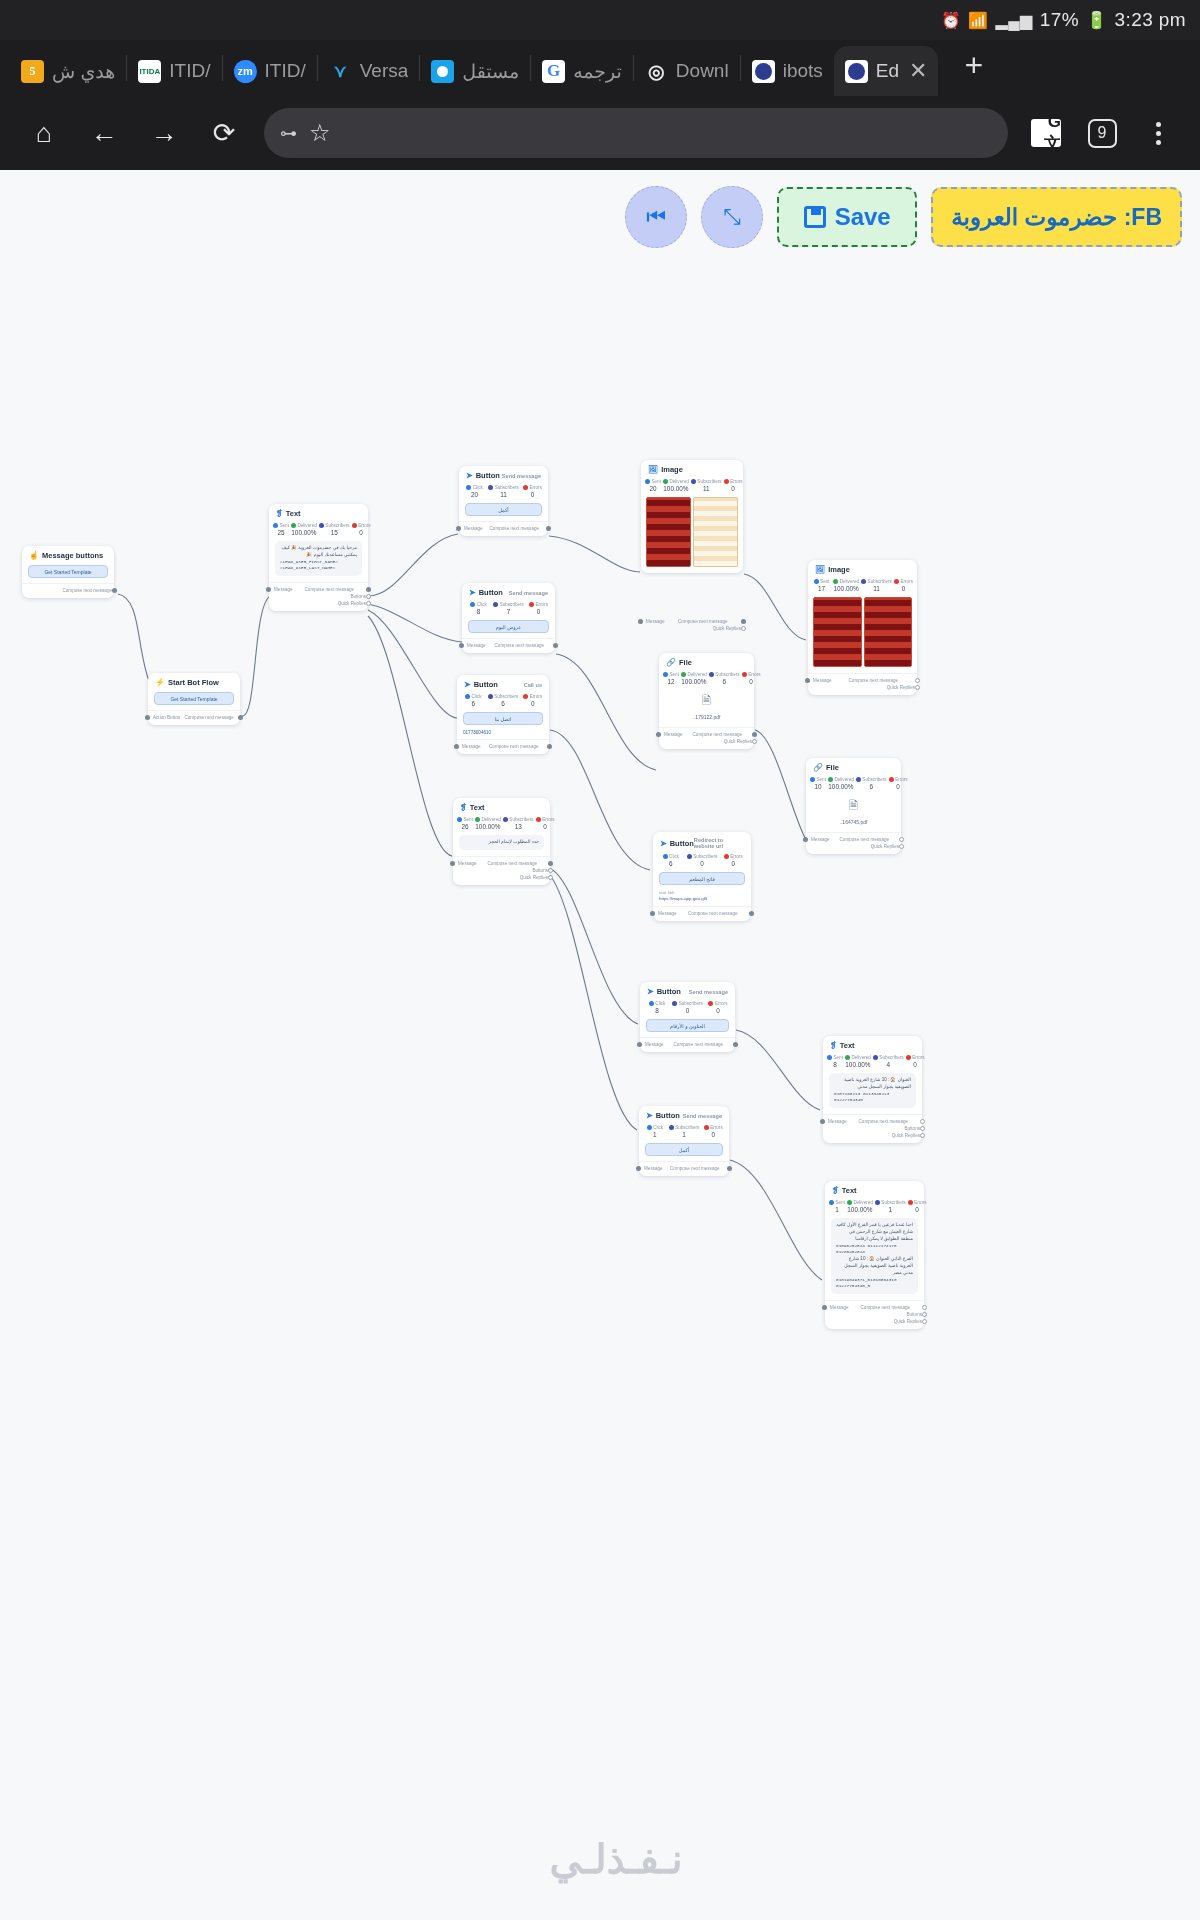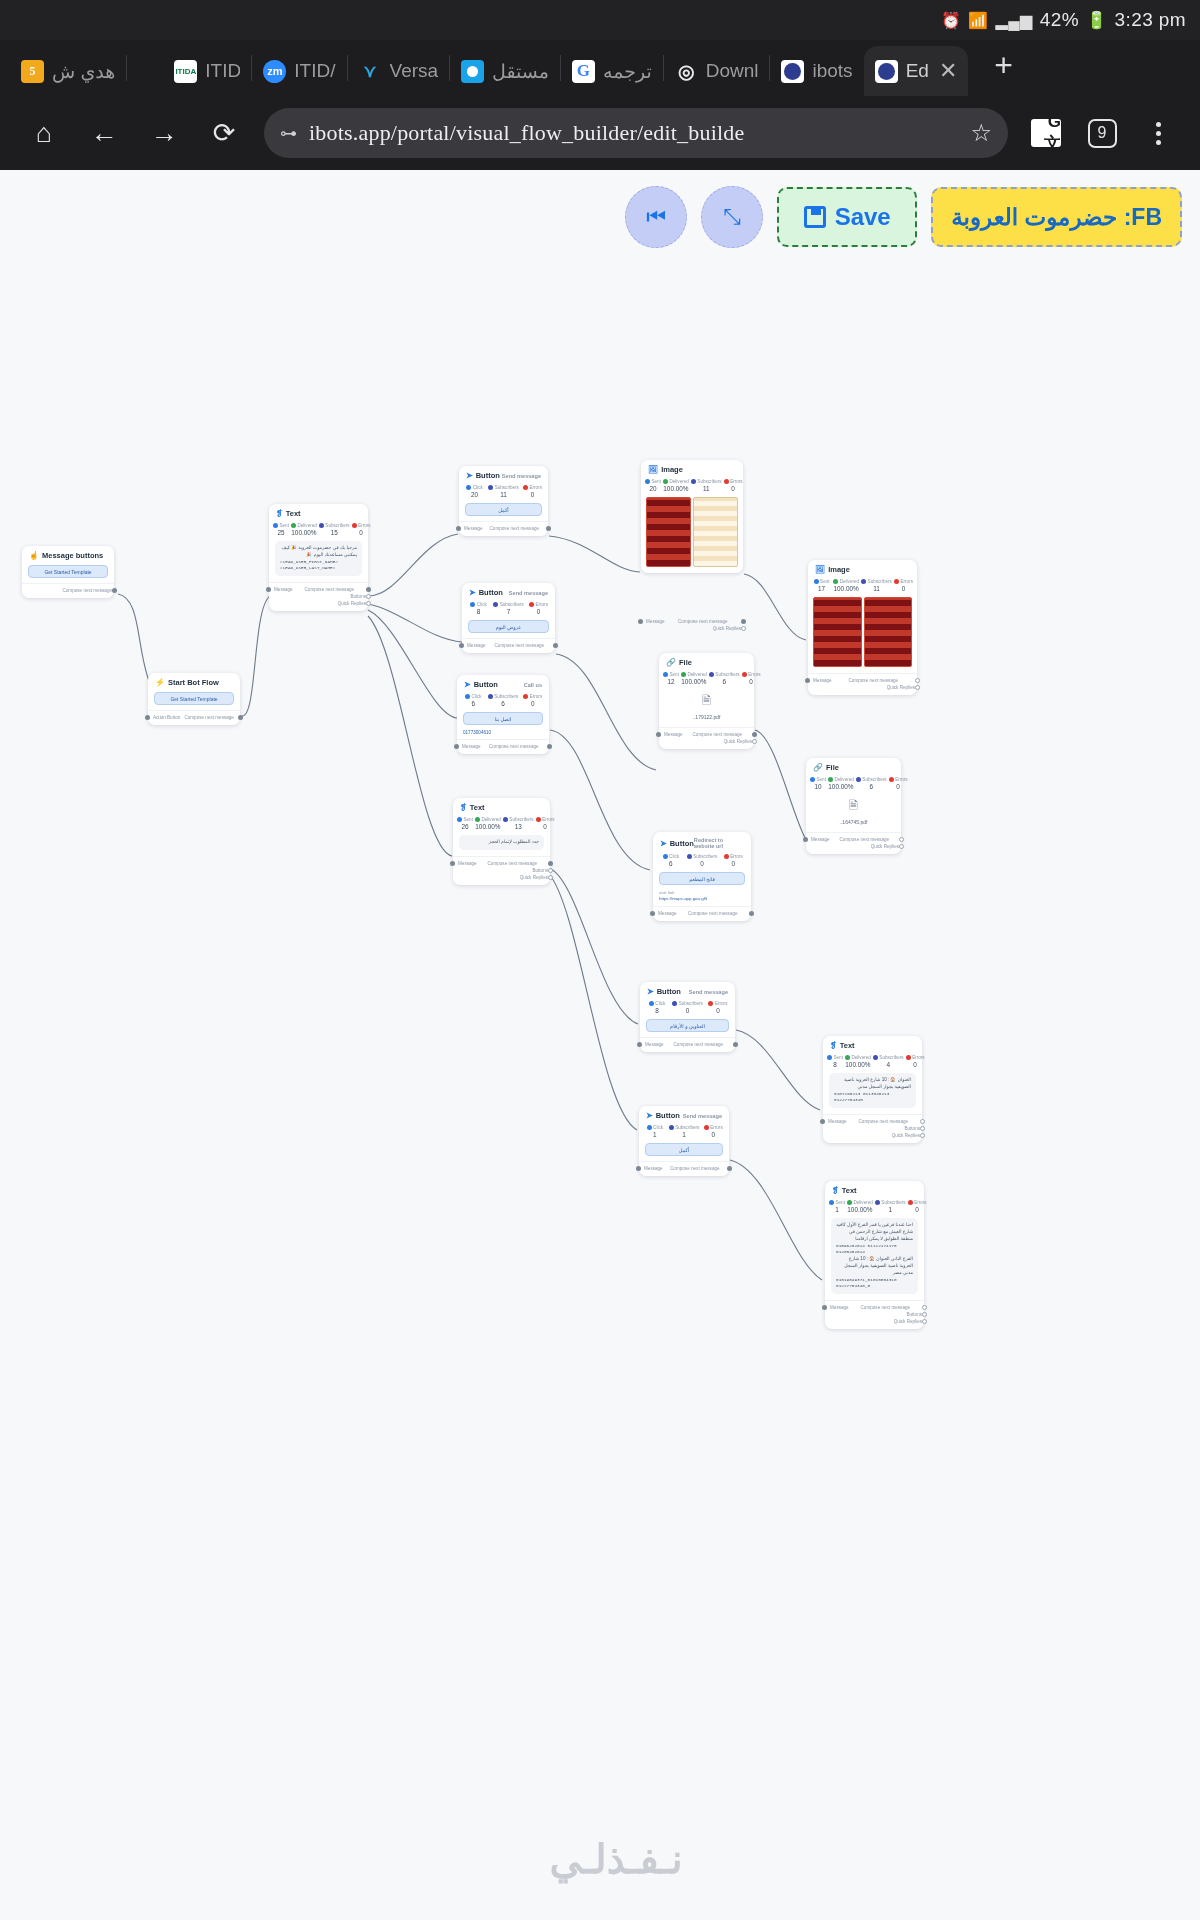--- a/index.html
+++ b/index.html
@@ -36,21 +36,21 @@
     background:#2b2b2e; border-radius:14px 14px 0 0; color:#cfcfd4;
     max-width:150px;
   }
   .tab-sep{ width:1px; height:26px; background:#3a3a3f; align-self:center; }
   .favicon{
     width:23px; height:23px; border-radius:4px; flex:0 0 23px;
     display:flex; align-items:center; justify-content:center;
     font-size:12px; font-weight:bold; color:#fff; overflow:hidden;
   }
   .fi-5{ background:#f2a91b; color:#fff; font-family:"Liberation Serif",serif;}
-  .fi-itida{ background:#fff; color:#0a7a4a; font-size:8px;margin-left:36px; }
+  .fi-itida{ background:#fff; color:#0a7a4a; font-size:8px; }
   .fi-zm{ background:#2d8cff; border-radius:50%; font-size:11px;}
   .fi-versa{ background:#1d1d1f; color:#29a8e0; font-size:17px;}
   .fi-most{ background:#1aa3e8; }
   .fi-g{ background:#fff; color:#4285f4; font-family:"Liberation Serif",serif; font-size:17px;}
   .fi-chrome{ background:#1d1d1f; color:#e9e9ea; font-size:19px;}
   .fi-ibots{ background:#fff; }
   .tab-close{ color:#b9b9be; font-size:22px; margin-left:2px; }
   .tab-new{ color:#ddd; font-size:32px; margin-left:14px; padding:0 12px 6px 12px; align-self:center;}
 
   .fi-most-inner{ width:11px;height:11px;border-radius:50%;background:#fff;display:block;}
@@ -193,21 +193,21 @@
   }
   .wm small{ display:block; font-size:16px; letter-spacing:3px; margin-top:2px; font-weight:normal;}
 </style>
 </head>
 <body>
 
 <div class="statusbar">
   <span class="sb-ico">⏰</span>
   <span class="sb-ico">📶</span>
   <span class="sb-ico">▂▄▆</span>
-  <span>42%</span>
+  <span>17%</span>
   <span class="sb-batt">🔋</span>
   <span class="sb-time">3:23 pm</span>
 </div>
 
 <div class="tabstrip">
   <div class="tab">
     <span class="favicon fi-5">5</span>
     <span class="tlabel">هدي ش</span>
   </div>
   <div class="tab-sep"></div>
@@ -259,21 +259,20 @@
   <div class="tab-new">+</div>
 </div>
 
 <div class="omnibar">
   <div class="nav-btn">⌂</div>
   <div class="nav-btn">←</div>
   <div class="nav-btn">→</div>
   <div class="nav-btn">⟳</div>
   <div class="urlbox">
     <span class="url-lock">⊶</span>
-    <span class="url-text">ibots.app/portal/visual_flow_builder/edit_builde</span>
     <span class="url-star">☆</span>
   </div>
   <div class="omni-ico">
       <span class="gx-box">G文</span>
     </div>
   <div class="omni-ico">
       <span class="q-box">9</span>
     </div>
   <div class="omni-ico">
       <span class="kebab">

